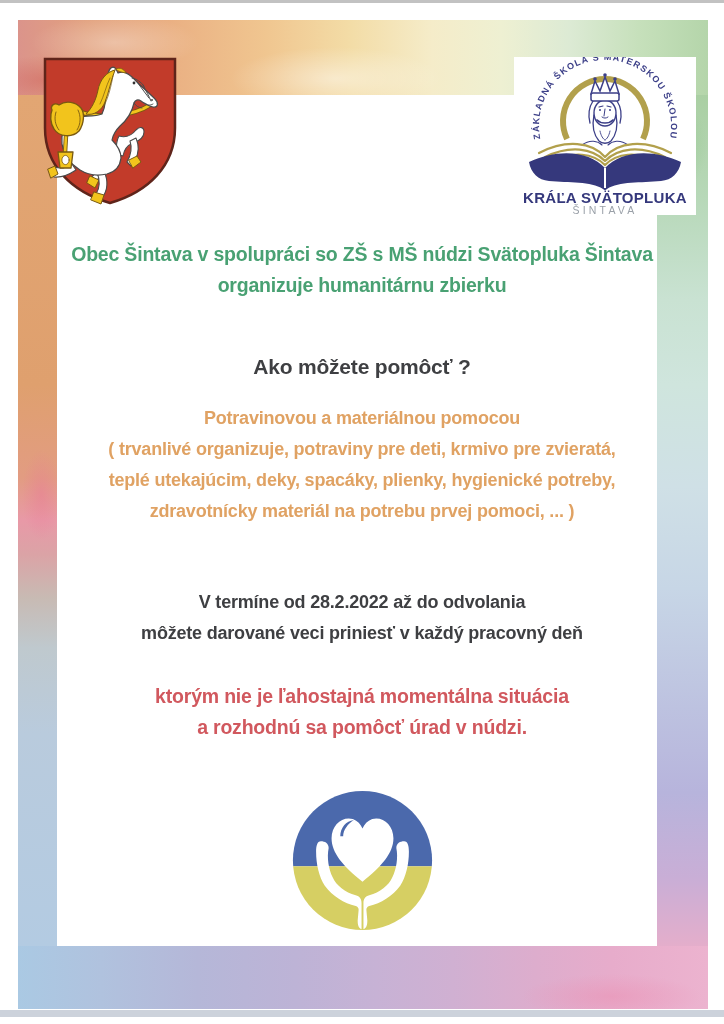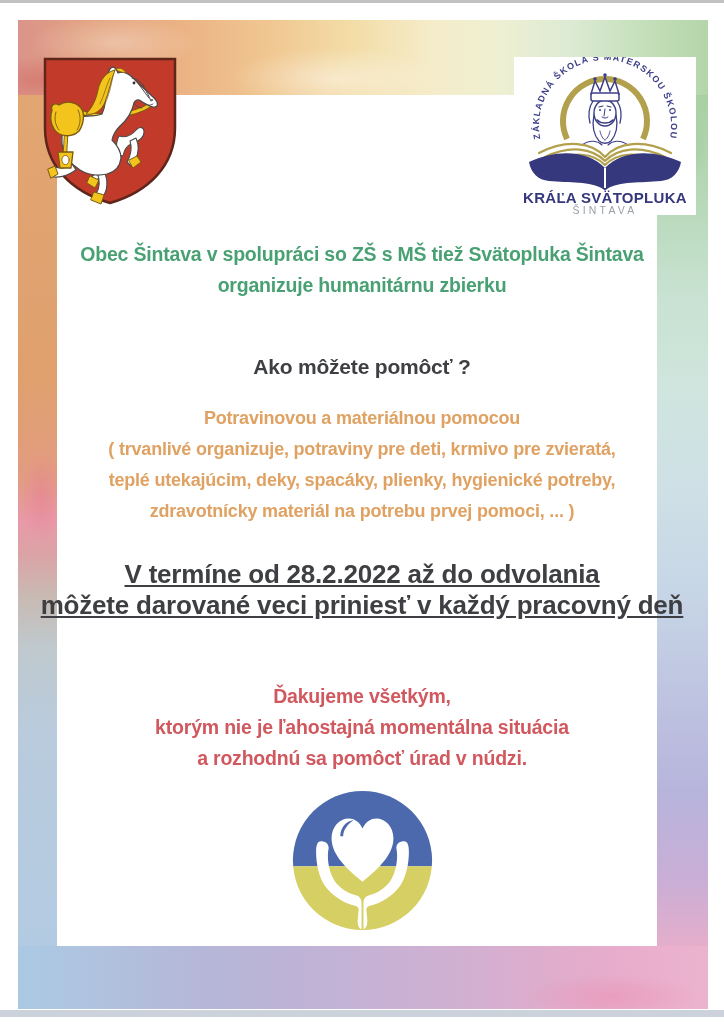--- a/index.html
+++ b/index.html
@@ -42,21 +42,21 @@
 
   .crest{position:absolute;left:42px;top:56px;width:136px;height:150px;}
   .logo-box{position:absolute;left:514px;top:57px;width:182px;height:158px;background:#ffffff;}
   .logo-box svg{display:block;width:182px;height:158px;}
 
   .block{position:absolute;left:32px;width:660px;text-align:center;font-weight:700;letter-spacing:-0.2px;}
   .block .line{line-height:31px;white-space:nowrap;}
   .intro{top:239px;font-size:19.5px;color:var(--intro-green,#49a173);}
   .question{top:351px;font-size:21px;line-height:31px;color:var(--body-dark,#3e3f42);}
   .donation{top:403px;font-size:18px;color:var(--donation-orange,#e0a263);}
-  .schedule{top:559px;font-size:26px;color:var(--body-dark,#3e3f42);text-decoration:underline;}
+  .schedule{top:587px;font-size:18px;color:var(--body-dark,#3e3f42);}
   .thanks{top:681px;font-size:19.5px;color:var(--thanks-red,#d1585e);}
 
   .heart-badge{position:absolute;left:290px;top:788px;width:145px;height:145px;}
 </style>
 </head>
 <body>
 
 <div class="page">
 
   <div class="scan-line-top"></div>
@@ -134,40 +134,39 @@
         <path d="M25,96 C52,82 78,85 91,100 M157,96 C130,82 104,85 91,100 M31,100 C56,88 78,91 91,104 M151,100 C126,88 104,91 91,104 M37,104 C60,94 79,96 91,108 M145,104 C122,94 103,96 91,108" fill="none" stroke="#b2a04c" stroke-width="2.2" stroke-linecap="round"></path>
         <path d="M15,105 C44,91 76,94 91,111 C106,94 138,91 167,105 C165,116 158,123 147,124 C127,126 105,124 93,132 C91,133.5 91,133.5 89,132 C77,124 55,126 35,124 C24,123 17,116 15,105 Z" fill="#35387c"></path>
         <path d="M91,111 L91,131" stroke="#ffffff" stroke-width="2" fill="none"></path>
       </g>
       <text x="91" y="146" text-anchor="middle" font-size="15" font-weight="700" letter-spacing="0.3" fill="#35387c" font-family="Liberation Sans, sans-serif">KRÁĽA SVÄTOPLUKA</text>
       <text x="91" y="157" text-anchor="middle" font-size="10.5" font-weight="400" letter-spacing="3.2" fill="#9aa0a8" font-family="Liberation Sans, sans-serif">ŠINTAVA</text>
     </svg>
   </div>
 
   <div class="block intro">
-    <div class="line">Obec Šintava v spolupráci so ZŠ s MŠ tiež Svätopluka Šintava</div>
+    <div class="line">Obec Šintava v spolupráci so ZŠ s MŠ núdzi Svätopluka Šintava</div>
     <div class="line">organizuje humanitárnu zbierku</div>
   </div>
 
   <div class="block question">Ako môžete pomôcť ?</div>
 
   <div class="block donation">
     <div class="line">Potravinovou a materiálnou pomocou</div>
     <div class="line">( trvanlivé organizuje,  potraviny pre deti, krmivo pre zvieratá,</div>
     <div class="line">teplé utekajúcim, deky, spacáky,  plienky, hygienické potreby,</div>
     <div class="line">zdravotnícky materiál na potrebu prvej pomoci, ... )</div>
   </div>
 
   <div class="block schedule">
     <div class="line">V termíne od 28.2.2022 až do odvolania</div>
     <div class="line">môžete darované veci priniesť v každý pracovný deň</div>
   </div>
 
   <div class="block thanks">
-    <div class="line">Ďakujeme všetkým,</div>
     <div class="line">ktorým nie je ľahostajná momentálna situácia</div>
     <div class="line">a rozhodnú sa pomôcť úrad v núdzi.</div>
   </div>
 
   <svg class="heart-badge" viewBox="0 0 150 150">
     <defs>
         <clipPath id="circleClip">
           <circle cx="75" cy="75" r="72"></circle>
         </clipPath>
       </defs>

